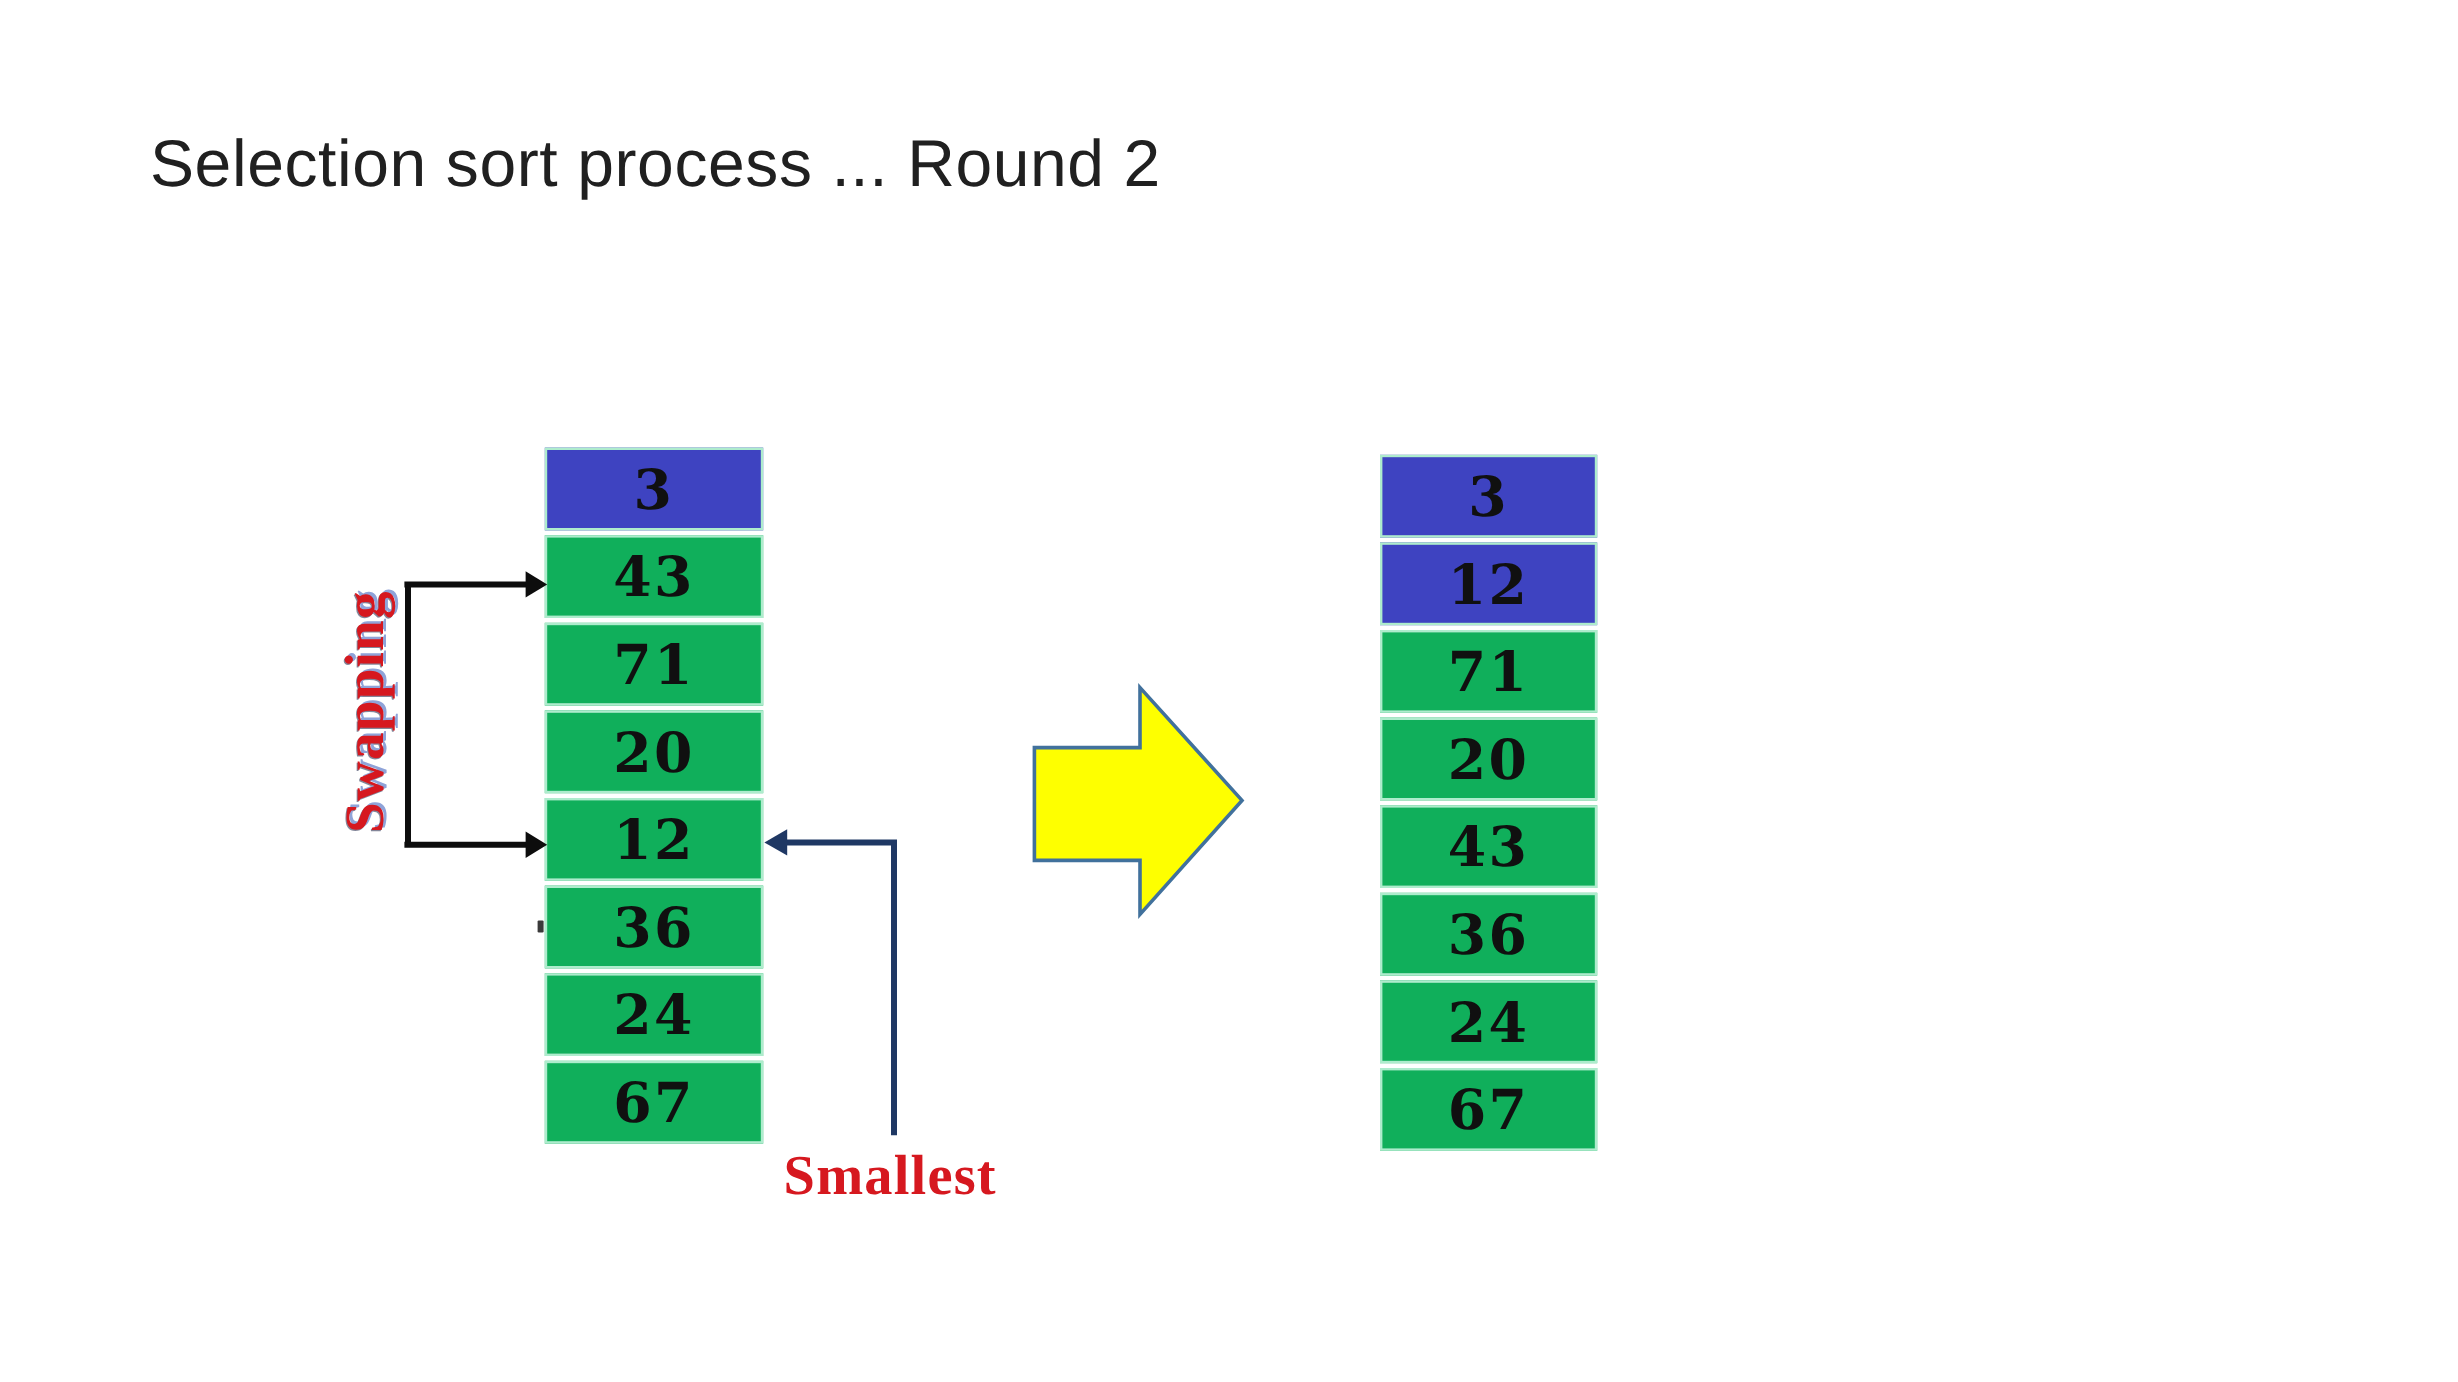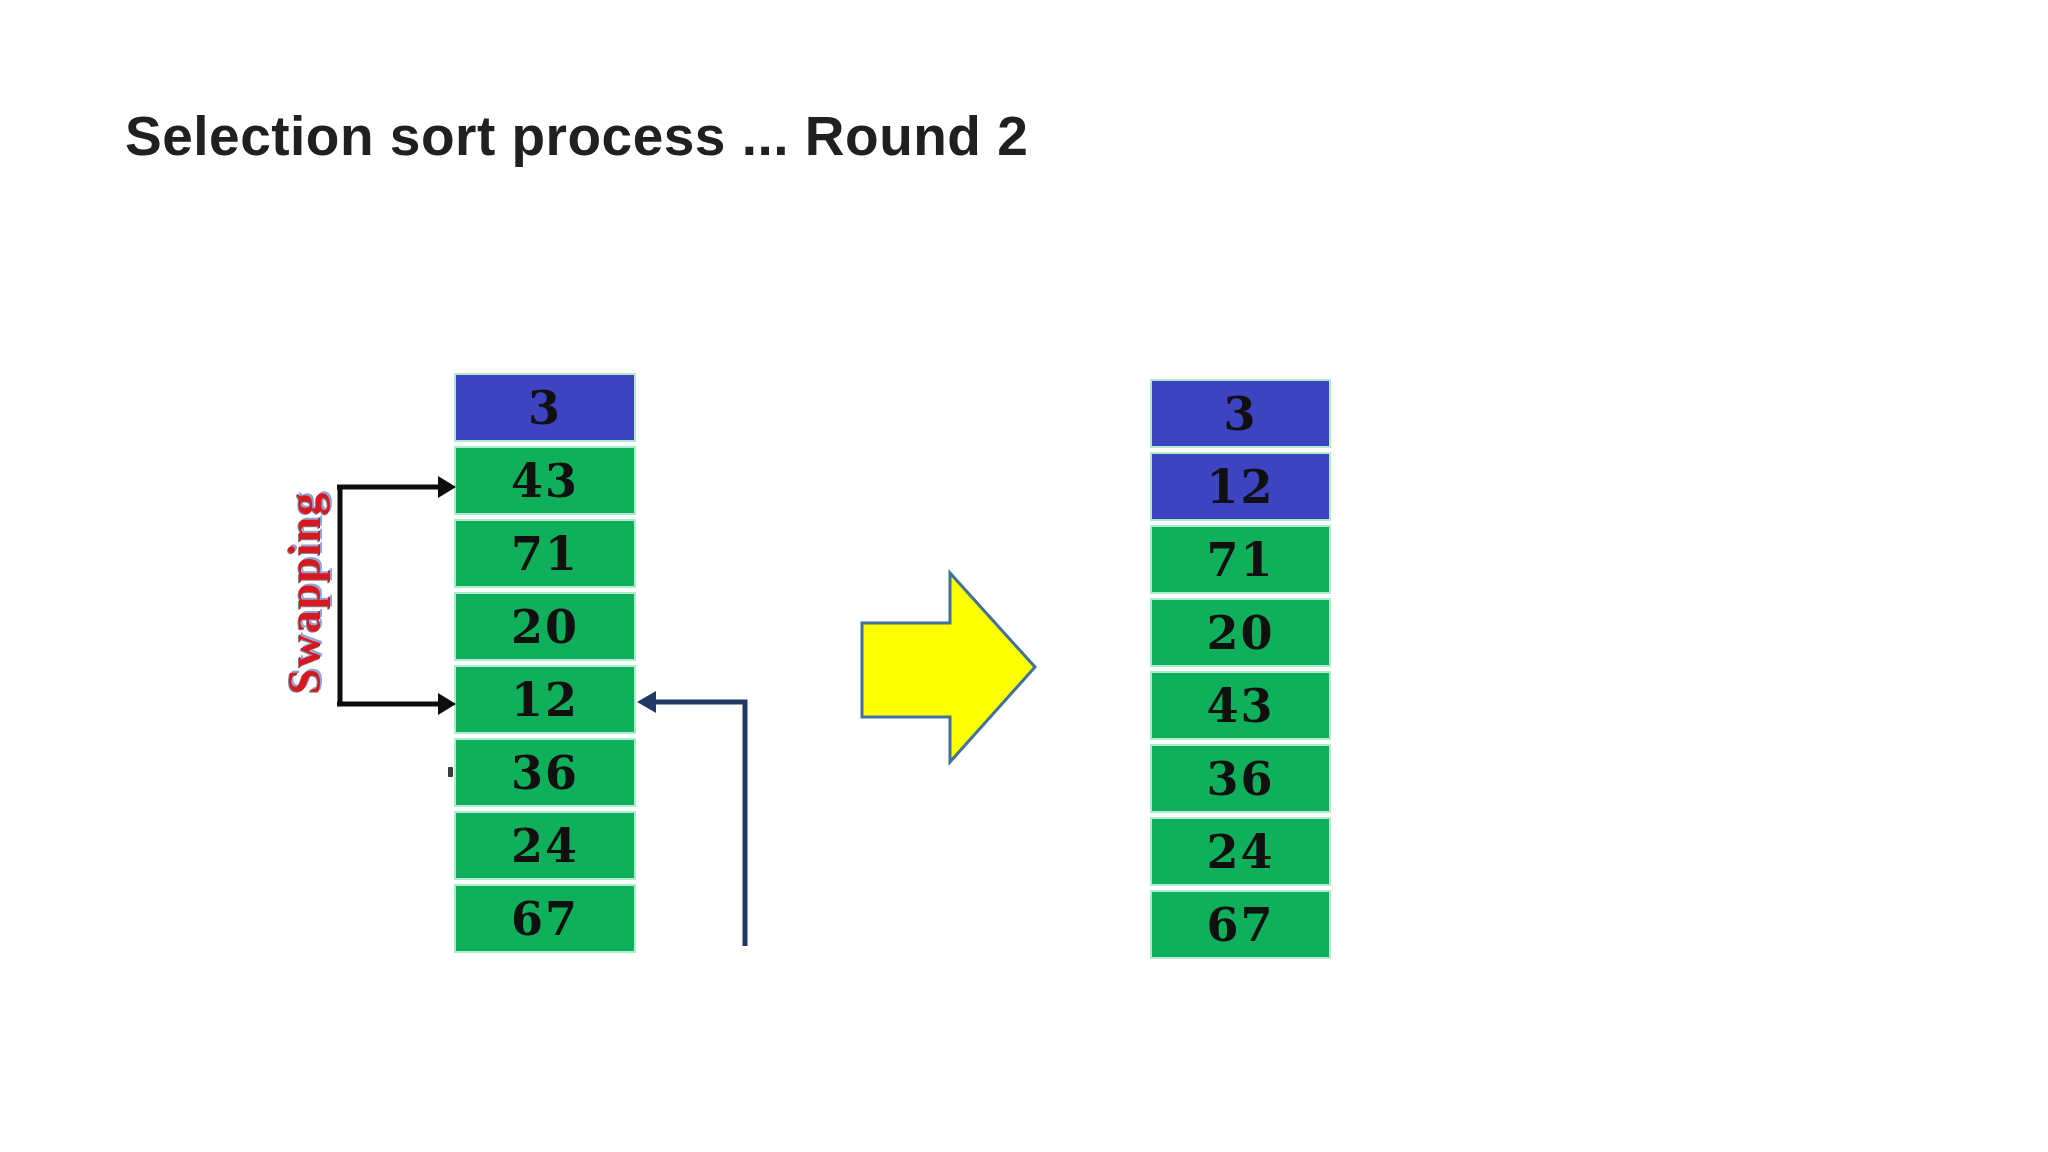--- a/index.html
+++ b/index.html
@@ -7,21 +7,21 @@
     position:relative;
     width:2048px;height:1152px;
     background:var(--bg,#ffffff);
     overflow:hidden;
     font-family:"Liberation Sans", sans-serif;
   }
   .title{
     position:absolute;
     left:125px;top:104px;
     font-size:55px;
-    font-weight:700;
+    font-weight:400;
     letter-spacing:0.5px;
     color:var(--title_color,#222);
     white-space:nowrap;
   }
   .array{
     position:absolute;
     display:flex;
     flex-direction:column;
     gap:4px;
   }
@@ -115,16 +115,17 @@
 
     <g>
       <path class="smallest-line" d="M745,946 L745,702 L654,702"></path>
       <polygon class="smallest-head" points="656,691 637,702 656,713"></polygon>
     </g>
 
     <polygon class="big-arrow" points="862,623 950,623 950,573 1035,667 950,762 950,717 862,717"></polygon>
   </svg>
 
   <div class="label-red swapping">Swapping</div>
+  <div class="label-red smallest">Smallest</div>
 
   <div class="speck"></div>
 
 </div>
 
 </body></html>

